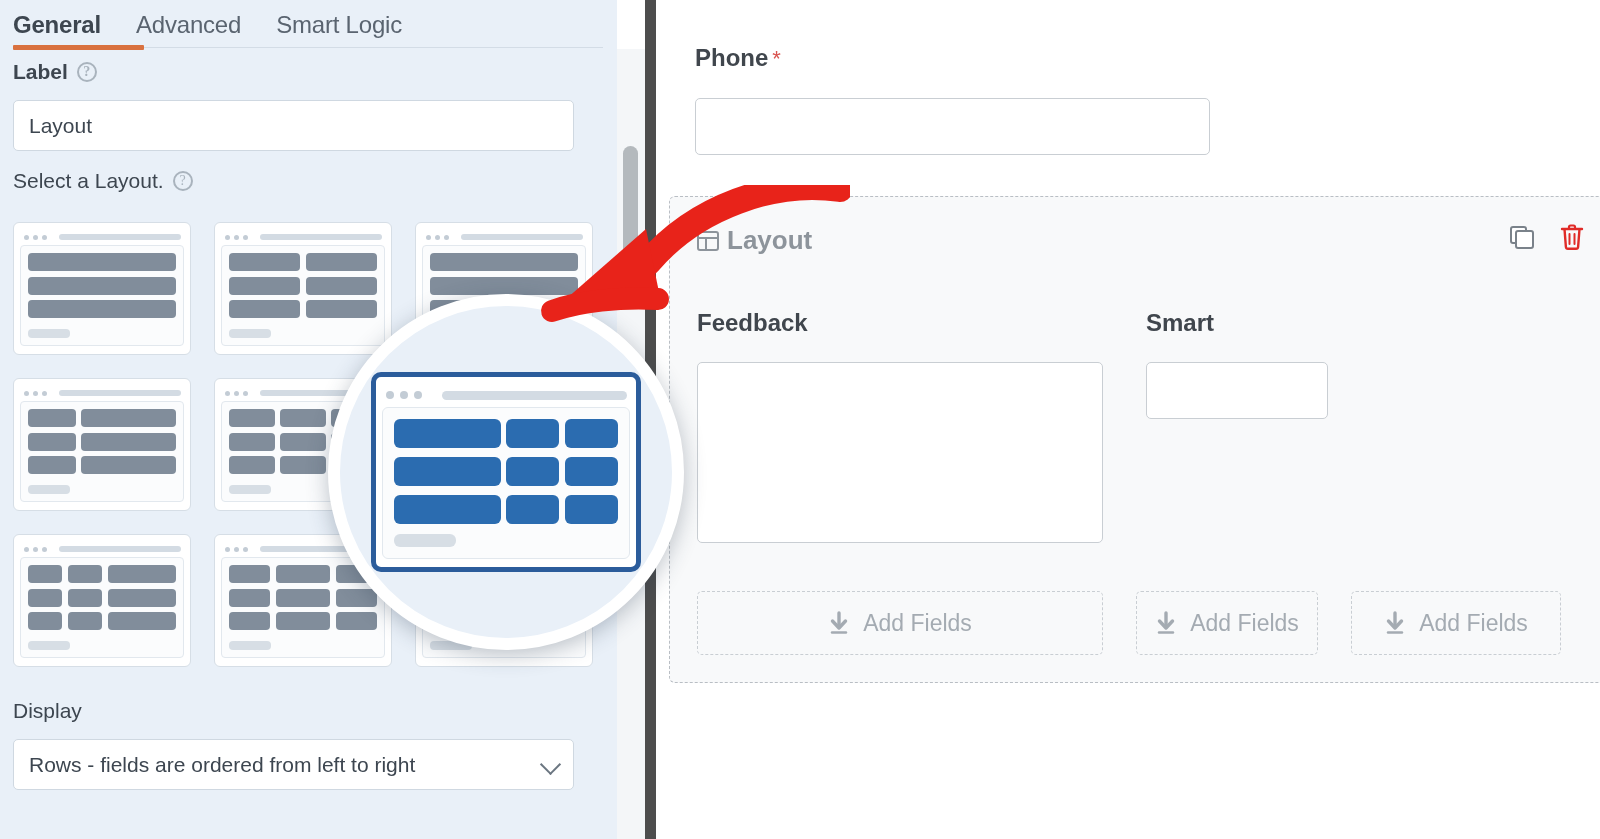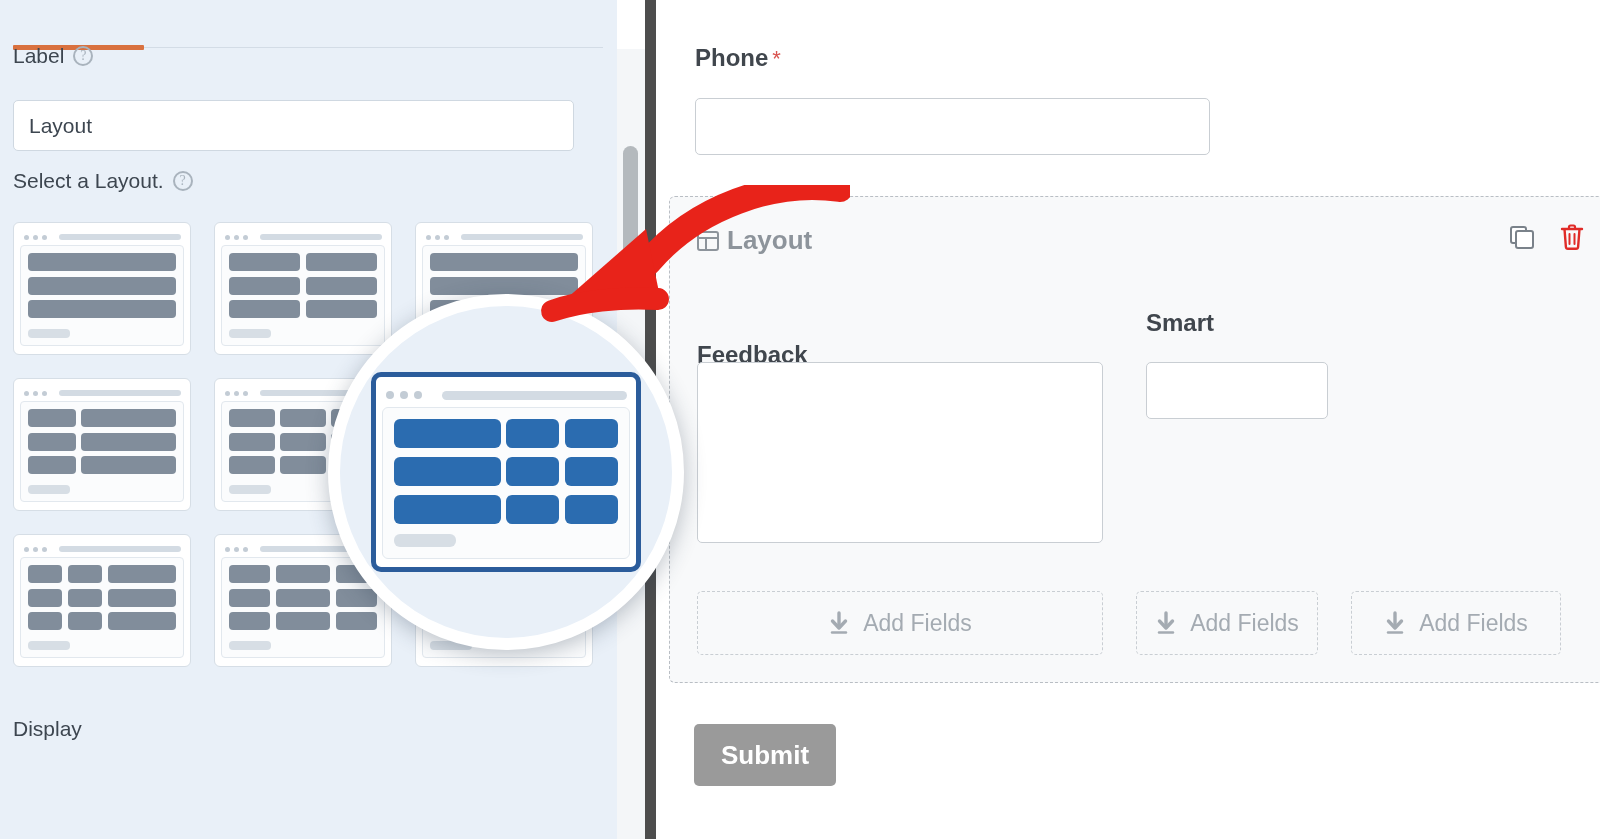--- a/index.html
+++ b/index.html
@@ -52,23 +52,23 @@
     display: inline-block;
     width: 20px; height: 20px;
     border: 2px solid #a9b3bd;
     border-radius: 50%;
     color: #a9b3bd;
     font-size: 14px; line-height: 16px;
     text-align: center;
     font-family: "Liberation Serif", serif;
     cursor: pointer;
   }
-  .lbl-label  { left: 13px; top: 44px; }
+  .lbl-label  { left: 13px; top: 60px; font-weight: bold; }
   .lbl-select { left: 13px; top: 169px; }
-  .lbl-display{ left: 13px; top: 717px; }
+  .lbl-display{ left: 13px; top: 699px; }
 
   .text-input {
     position: absolute;
     left: 13px; top: 100px;
     width: 561px; height: 51px;
     background: #ffffff;
     border: 1px solid #cfd8e1;
     border-radius: 5px;
     font-size: 21px; color: #3d4650;
     padding: 0 15px;
@@ -194,21 +194,21 @@
     display: flex; align-items: center; gap: 8px;
   }
   .lb-title-icon { width: 22px; height: 20px; }
   .lb-actions {
     position: absolute; right: 28px; top: 26px;
     display: flex; gap: 22px; align-items: center;
   }
   .icon-btn { cursor: pointer; display: block; }
 
   .lb-col-labels { position: absolute; top: 112px; left: 0; width: 100%; }
-  .col-feedback-label { position: absolute; left: 27px; font-size: 24px; font-weight: bold; color: #40464d; margin-top: 32px; }
+  .col-feedback-label { position: absolute; left: 27px; font-size: 24px; font-weight: bold; color: #40464d; }
   .col-phone-label    { position: absolute; left: 476px; font-size: 24px; font-weight: bold; color: #40464d; }
 
   .feedback-area {
     position: absolute; left: 27px; top: 165px;
     width: 406px; height: 181px;
     background: #ffffff;
     border: 1px solid #c9ced3;
     border-radius: 5px;
     outline: none; resize: none;
   }
@@ -288,20 +288,25 @@
     pointer-events: none;
   }
 </style>
 </head>
 <body>
 
 <div id="app">
 
   <div class="settings-panel">
 
+    <div class="tabs">
+      <div class="tab active">General</div>
+      <div class="tab">Advanced</div>
+      <div class="tab">Smart Logic</div>
+    </div>
     <div class="tab-rule"></div>
     <div class="tab-underline"></div>
 
     <div class="field-label lbl-label">
       <span>Label</span>
       <span class="help-icon">?</span>
     </div>
     <input class="text-input" value="Layout" style="">
 
     <div class="field-label lbl-select">
@@ -532,20 +537,26 @@
                 <div class="tb-cell" style="flex: 0.25 1 0%;"></div>
               </div>
               <div class="tb-foot"></div>
             </div>
           </div>
         </div>
       </div>
 
     <div class="field-label lbl-display">
       <span>Display</span>
+    </div>
+    <div class="select-wrap">
+      <div class="select-box">
+        <span>Rows - fields are ordered from left to right</span>
+      </div>
+      <span class="select-caret"></span>
     </div>
   </div>
 
   <div class="scroll-track"></div>
   <div class="scroll-thumb"></div>
   <div class="panel-divider"></div>
 
   <div class="preview">
 
     <div class="pv-label email-label">
@@ -606,21 +617,20 @@
           <svg class="dl-icon" width="22" height="24" viewBox="0 0 22 24">
             <path d="M11 2 v12" stroke="#a4abb2" stroke-width="3.4" stroke-linecap="round"></path>
             <path d="M4.5 10 L11 17 L17.5 10" fill="none" stroke="#a4abb2" stroke-width="3.4" stroke-linecap="round" stroke-linejoin="round"></path>
             <path d="M4 21.5 h14" stroke="#a4abb2" stroke-width="2.4" stroke-linecap="round"></path>
           </svg>
           <span>Add Fields</span>
         </div>
       </div>
     </div>
 
-    <button class="submit-btn">Submit</button>
   </div>
 
   <div class="magnifier">
     <div class="mag-thumb">
       <div class="tb-bar">
         <span class="tb-dot"></span>
         <span class="tb-dot"></span>
         <span class="tb-dot"></span>
         <span class="tb-url"></span>
       </div>

